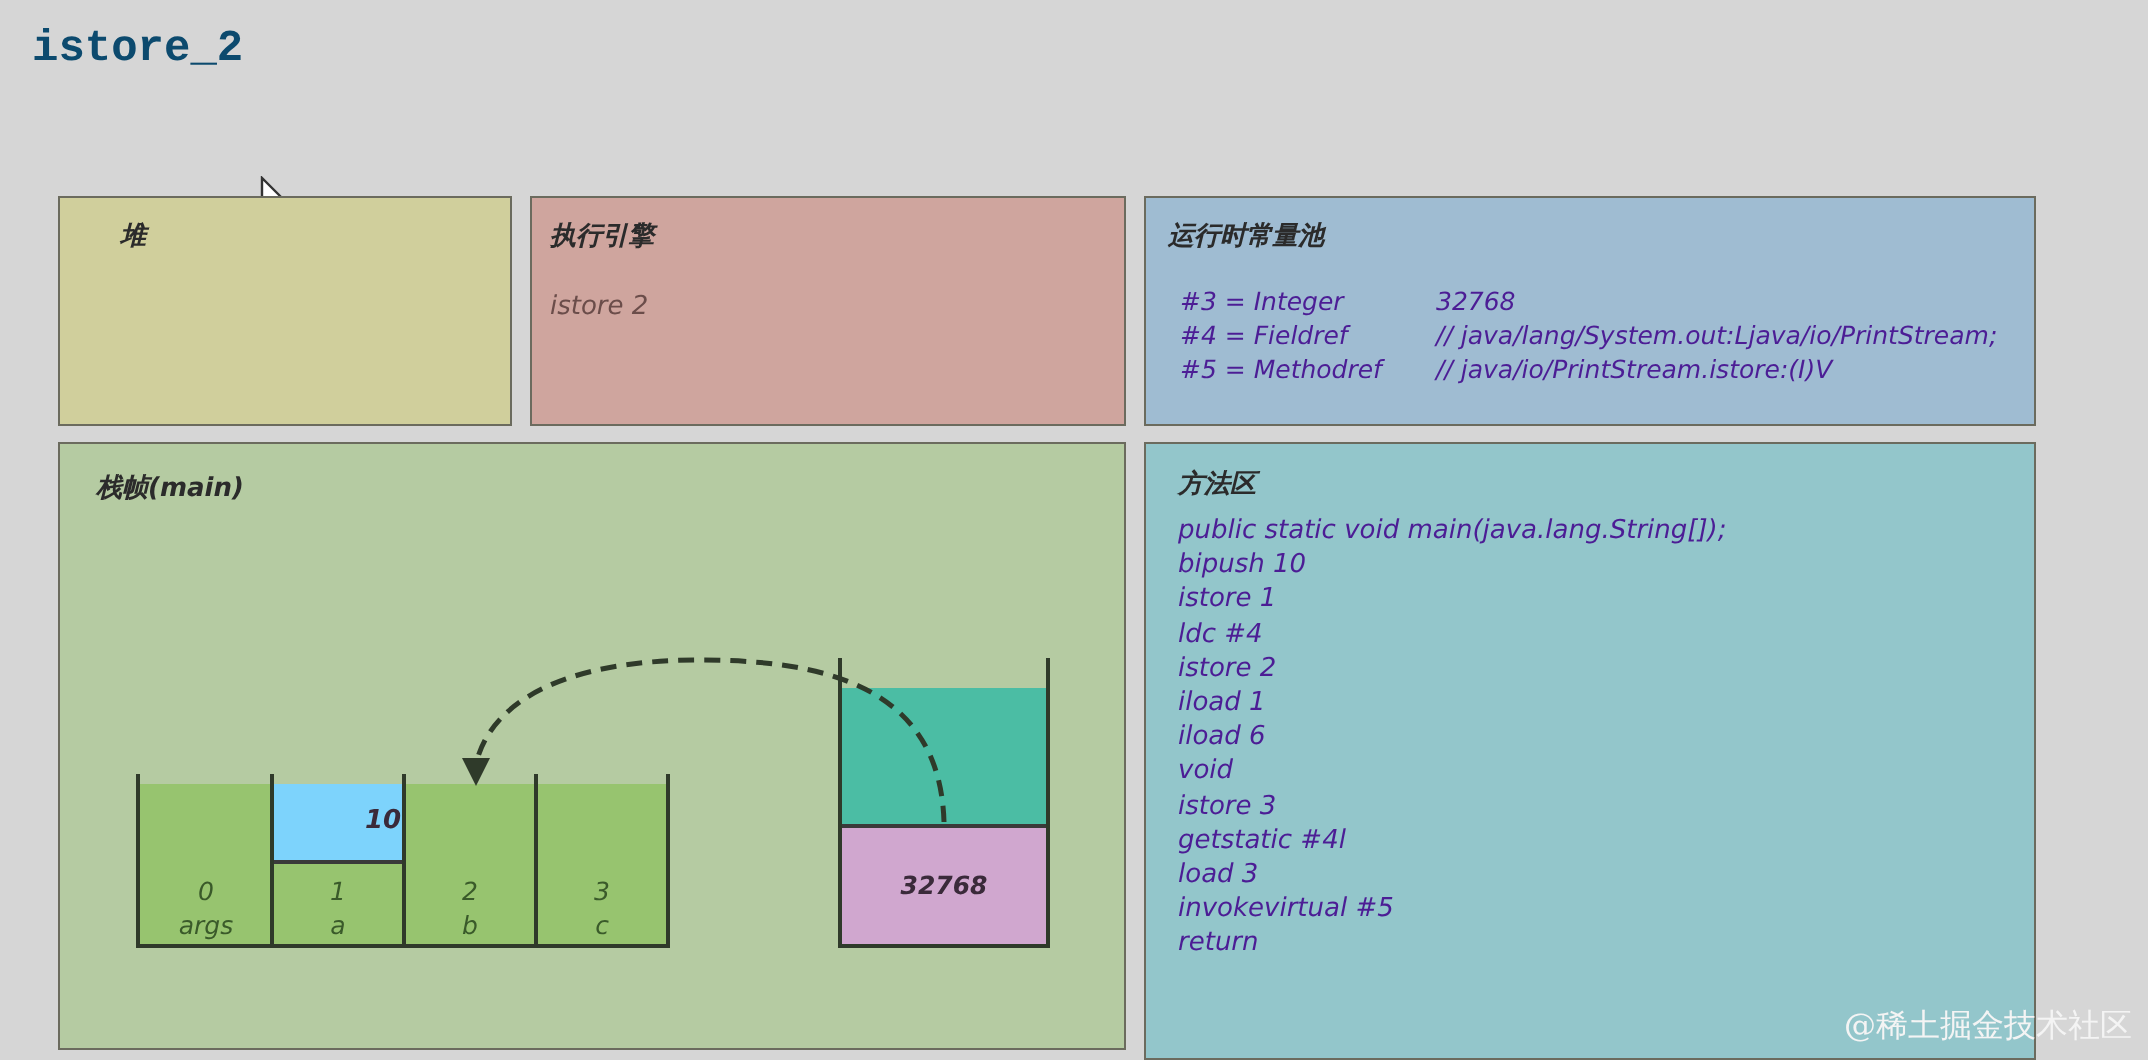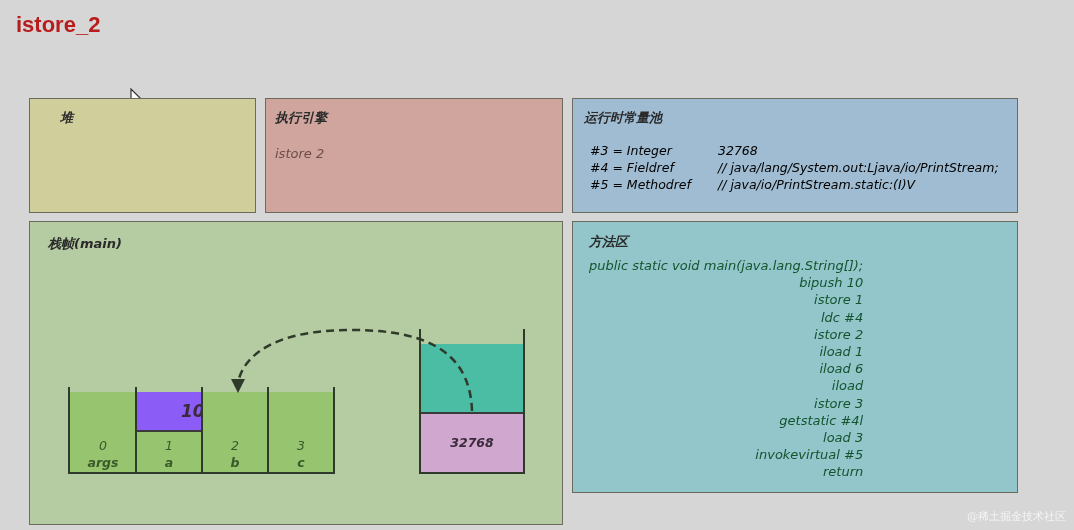--- a/index.html
+++ b/index.html
@@ -3,66 +3,66 @@
 <meta charset="utf-8">
 <style>
   html, body { margin:0; padding:0; }
   body {
     width:1074px; height:530px; position:relative; overflow:hidden;
     background:#d6d6d6;
     font-family:"DejaVu Sans", sans-serif;
   }
   .page-title {
     position:absolute; left:16px; top:12px;
-    font-family:Liberation Sans, sans-serif; font-weight:bold; font-size:22px; color:#b91c1c;
+    font-family:Liberation Mono, monospace; font-weight:bold; font-size:22px; color:#0c4a6e;
   }
   .panel {
     position:absolute; box-sizing:border-box;
     border:1.5px solid #6b6b5e;
   }
   .panel-title {
     position:absolute; font-weight:bold; font-style:italic; font-size:13px; color:#2b2b2b;
   }
   #heap { left:29px; top:98px; width:227px; height:115px; background:#d0cf9c; }
   #engine { left:265px; top:98px; width:298px; height:115px; background:#cfa59e; }
   #pool { left:572px; top:98px; width:446px; height:115px; background:#9fbcd2; }
   #stack { left:29px; top:221px; width:534px; height:304px; background:#b5cba2; }
-  #method { left:572px; top:221px; width:446px; height:272px; background:#93c6cb;text-align:right; }
+  #method { left:572px; top:221px; width:446px; height:309px; background:#93c6cb; }
 
   .engine-text { position:absolute; left:9px; top:47px; font-size:13px; font-style:italic; color:#6b4d4a; }
-  .pool-row { position:absolute; left:17px; font-size:12.5px; font-style:italic; color:#000000; white-space:nowrap; }
+  .pool-row { position:absolute; left:17px; font-size:12.5px; font-style:italic; color:#4c1d95; white-space:nowrap; }
   .pool-row .k { display:inline-block; width:128px; }
-  .method-line { font-size:13px; font-style:italic; color:#14532d; line-height:17.2px; white-space:nowrap; }
+  .method-line { font-size:13px; font-style:italic; color:#4c1d95; line-height:17.2px; white-space:nowrap; }
   .method-lines { position:absolute; left:16px; top:35px; }
 
   .lv-wrap { position:absolute; left:38px; top:165px; }
   .slot {
     position:absolute; top:5px; width:66px; height:80px; box-sizing:border-box;
     background:#97c46f;
   }
   .slot-num, .slot-name { position:absolute; width:100%; text-align:center; font-size:12.5px; font-style:italic; color:#3a5a2a; }
   .slot-num { top:46px; }
-  .slot-name { top:63px;font-weight:bold; }
+  .slot-name { top:63px; }
   .slot-val {
-    position:absolute; left:0; top:0; width:100%; height:40px; background:#8b5cf6;
+    position:absolute; left:0; top:0; width:100%; height:40px; background:#7dd3fc;
     border-bottom:2px solid #3a3a3a; box-sizing:border-box;
-    text-align:center; line-height:38px; font-size:17px; font-weight:bold; font-style:italic; color:#3a2a3a;padding-left:45px;
+    text-align:center; line-height:38px; font-size:13px; font-weight:bold; font-style:italic; color:#3a2a3a;padding-left:45px;
   }
   .wall { position:absolute; background:#2f3a2a; width:2px; }
   .floor { position:absolute; background:#2f3a2a; height:2px; }
 
   .os-wrap { position:absolute; left:389px; top:107px; width:106px; height:145px; }
   .os-top { position:absolute; left:2px; top:15px; width:102px; height:68px; background:#4bbda4; }
   .os-bottom {
     position:absolute; left:2px; top:83px; width:102px; height:60px; background:#d0a7cf;
     border-top:2px solid #3a3a3a; box-sizing:border-box;
     text-align:center; line-height:58px; font-size:12.5px; font-weight:bold; font-style:italic; color:#3a2a3a;
   }
   .watermark {
-    position:absolute; right:8px; bottom:6px; font-size:11px; color:#f4f4f4;
+    position:absolute; right:8px; bottom:6px; font-size:16px; color:#f4f4f4;
     font-family:"DejaVu Serif", serif;
   }
   .cursor { position:absolute; left:130px; top:88px; }
 </style>
 </head>
 <body>
 
 <div class="page-title">istore_2</div>
 
 <svg class="cursor" width="16" height="24" viewBox="0 0 16 24">
@@ -80,21 +80,21 @@
 
 <div class="panel" id="pool">
   <div class="panel-title" style="left:11px;top:10px;">运行时常量池</div>
   <div class="pool-row" style="top:44px;">
     <span class="k">#3 = Integer</span><span>32768</span>
   </div>
   <div class="pool-row" style="top:61px;">
     <span class="k">#4 = Fieldref</span><span>// java/lang/System.out:Ljava/io/PrintStream;</span>
   </div>
   <div class="pool-row" style="top:78px;">
-    <span class="k">#5 = Methodref</span><span>// java/io/PrintStream.static:(I)V</span>
+    <span class="k">#5 = Methodref</span><span>// java/io/PrintStream.istore:(I)V</span>
   </div>
 </div>
 
 <div class="panel" id="stack">
   <div class="panel-title" style="left:18px;top:13px;">栈帧(main)</div>
 
   <div class="lv-wrap">
     <div class="slot" style="left:2px;">
       <div class="slot-num">0</div>
       <div class="slot-name">args</div>
@@ -137,21 +137,21 @@
 <div class="panel" id="method">
   <div class="panel-title" style="left:16px;top:11px;">方法区</div>
   <div class="method-lines">
     <div class="method-line">public static void main(java.lang.String[]);</div>
     <div class="method-line">bipush 10</div>
     <div class="method-line">istore 1</div>
     <div class="method-line">ldc #4</div>
     <div class="method-line">istore 2</div>
     <div class="method-line">iload 1</div>
     <div class="method-line">iload 6</div>
-    <div class="method-line">iload</div>
+    <div class="method-line">void</div>
     <div class="method-line">istore 3</div>
     <div class="method-line">getstatic #4l</div>
     <div class="method-line">load 3</div>
     <div class="method-line">invokevirtual #5</div>
     <div class="method-line">return</div>
   </div>
 </div>
 
 <div class="watermark">@稀土掘金技术社区</div>
 

